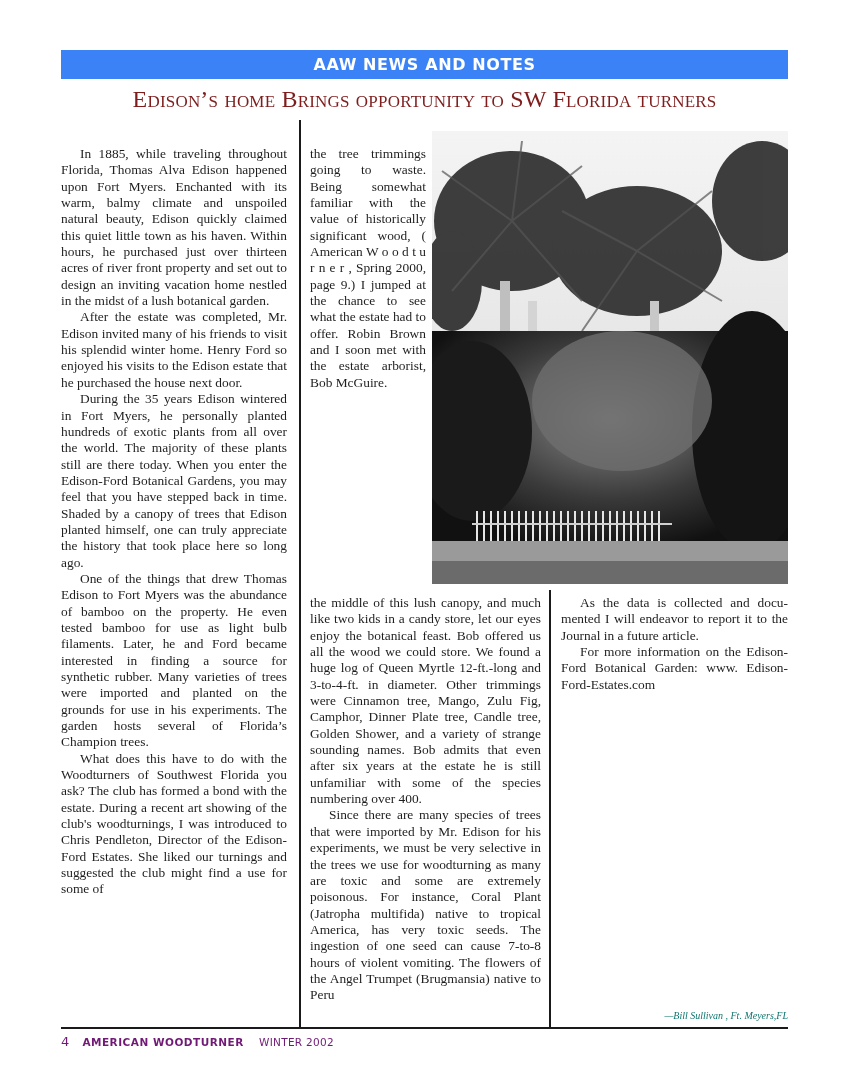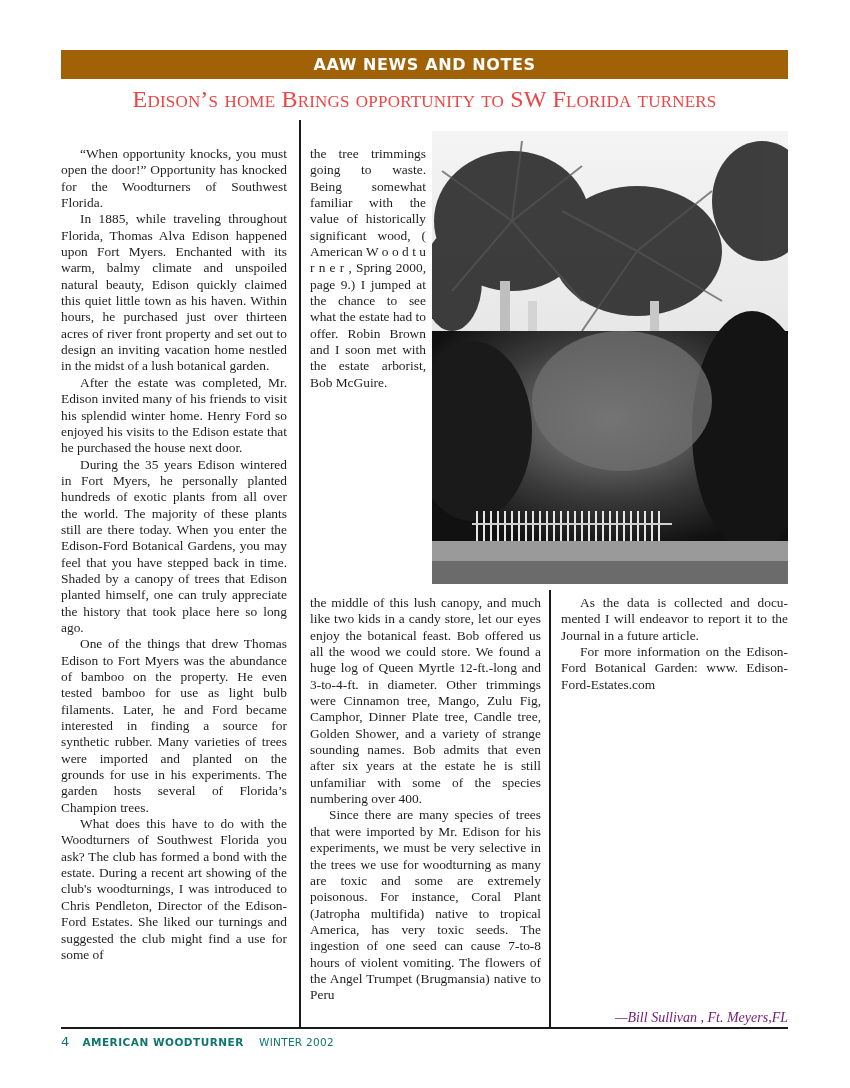--- a/index.html
+++ b/index.html
@@ -1,50 +1,49 @@
 <!DOCTYPE html>
 <html><head>
 <meta charset="utf-8">
 <style>
   html, body { margin: 0; padding: 0; background: #ffffff; }
   body { width: 850px; height: 1088px; position: relative; overflow: hidden;
          font-family: "DejaVu Serif", "Liberation Serif", serif; color: #1c1c1c; }
   .banner { position: absolute; left: 61px; top: 50px; width: 727px; height: 29px;
-            background: #a16207; color: #fff; text-align: center;
+            background: #3b82f6; color: #fff; text-align: center;
             font-family: "DejaVu Sans", "Liberation Sans", sans-serif; font-weight: bold;
             font-size: 16px; line-height: 29px; letter-spacing: 0.6px; }
   .headline { position: absolute; left: 61px; top: 86px; width: 727px; text-align: center;
               font-family: "Liberation Serif", "DejaVu Serif", serif; font-size: 24px;
-              font-variant: small-caps; letter-spacing: 0.2px; color: #ef4444; white-space: nowrap; }
+              font-variant: small-caps; letter-spacing: 0.2px; color: #7f1d1d; white-space: nowrap; }
   .col { position: absolute; font-family: "Liberation Serif", "DejaVu Serif", serif;
          font-size: 13.4px; line-height: 16.35px; text-align: justify; color: #1e1e1e; }
   .col p { margin: 0; text-indent: 19px; hyphens: manual; }
   .col p.noind { text-indent: 0; }
   .col1 { left: 61px; top: 146px; width: 226px; }
   .col2a { left: 310px; top: 146px; width: 116px; }
   .col2b { left: 310px; top: 595px; width: 231px; }
   .col3 { left: 561px; top: 595px; width: 227px; }
   .rule { position: absolute; background: #1a1a1a; }
   .photo { position: absolute; left: 432px; top: 131px; width: 356px; height: 453px; overflow: hidden; background: #ddd; }
   .byline { position: absolute; left: 561px; top: 1010px; width: 227px; text-align: right;
-            font-family: "Liberation Serif", "DejaVu Serif", serif; font-style: italic; font-size: 14px; color: #701a75; }
+            font-family: "Liberation Serif", "DejaVu Serif", serif; font-style: italic; font-size: 10px; color: #0f766e; }
   .footer { position: absolute; left: 61px; top: 1031px; font-family: "DejaVu Sans", "Liberation Sans", sans-serif;
-            color: #0f766e; white-space: nowrap; }
+            color: #701a75; white-space: nowrap; }
   .footer .pg { font-size: 13px; margin-right: 8px; }
   .footer .mag { font-size: 10.5px; font-weight: bold; letter-spacing: 0.5px; margin-right: 10px; }
   .footer .issue { font-size: 10.5px; letter-spacing: 0.3px; }
 </style>
 </head>
 <body>
 
 <div class="banner">AAW NEWS AND NOTES</div>
 <div class="headline">Edison’s home Brings opportunity to SW Florida turners</div>
 
 <div class="col col1">
-  <p>“When opportunity knocks, you must open the door!”  Opportunity has knocked for the Woodturners of Southwest Florida.</p>
   <p>In 1885, while traveling through­out Florida, Thomas Alva Edison happened upon Fort Myers. En­chanted with its warm, balmy climate and unspoiled natural beauty, Edison quickly claimed this quiet little town as his haven. Within hours, he pur­chased just over thirteen acres of river front property and set out to design an inviting vacation home nestled in the midst of a lush botanical garden.</p>
   <p>After the estate was completed, Mr. Edison invited many of his friends to visit his splendid winter home. Henry Ford so enjoyed his vis­its to the Edison estate that he pur­chased the house next door.</p>
   <p>During the 35 years Edison win­tered in Fort Myers, he personally planted hundreds of exotic plants from all over the world.  The majority of these plants still are there today. When you enter the Edison-Ford Botanical Gardens, you may feel that you have stepped back in time. Shaded by a canopy of trees that Edi­son planted himself, one can truly ap­preciate the history that took place here so long ago.</p>
   <p>One of the things that drew Thomas Edison to Fort Myers was the abundance of bamboo on the prop­erty. He even tested bamboo for use as light bulb filaments. Later, he and Ford became interested in finding a source for synthetic rubber.  Many varieties of trees were imported and planted on the grounds for use in his experiments.  The garden hosts sev­eral of Florida’s Champion trees.</p>
   <p>What does this have to do with the Woodturners of Southwest Florida you ask?  The club has formed a bond with the estate.  During a recent art showing of the club's woodturnings, I was introduced to Chris Pendleton, Director of the Edison-Ford Estates. She liked our turnings and suggested the club might find a use for some of</p>
 </div>
 
 <div class="rule" style="left:299px; top:120px; width:1.5px; height:907px;"></div>
 
 <div class="col col2a">

